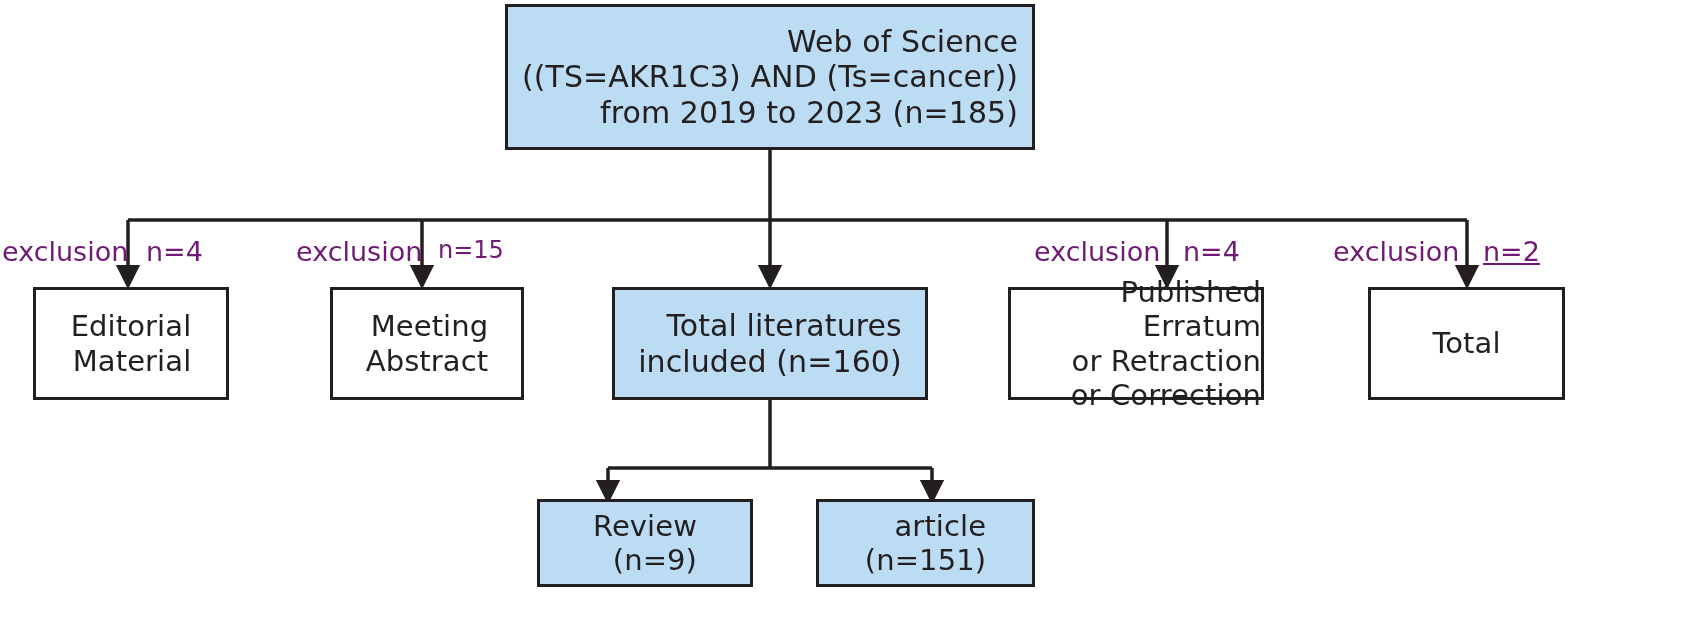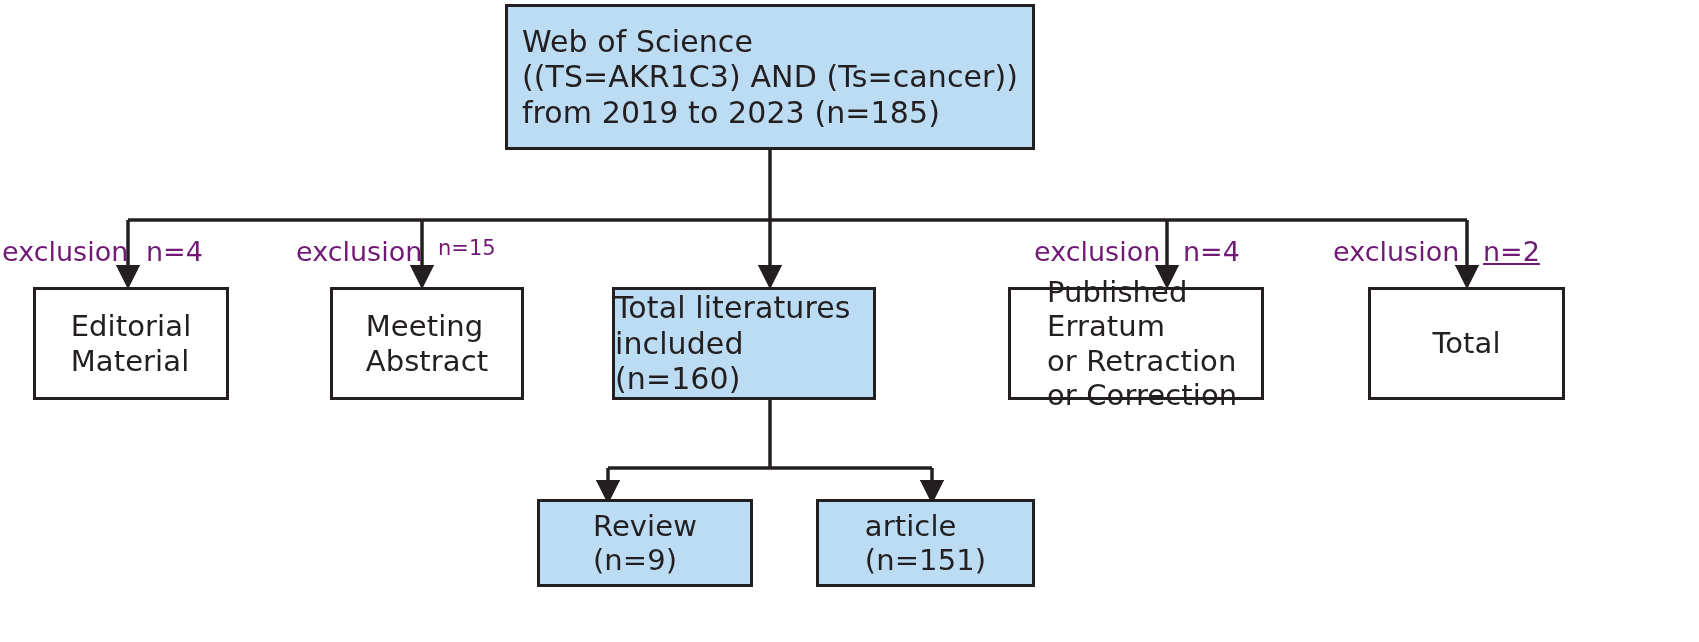--- a/index.html
+++ b/index.html
@@ -23,21 +23,21 @@
     height: 642px;
     pointer-events: none;
   }
   .node {
     position: absolute;
     box-sizing: border-box;
     border: 3px solid #231f20;
     display: flex;
     align-items: center;
     justify-content: center;
-    text-align: left;
+    text-align: right;
     color: #231f20;
     line-height: 1.18;
     white-space: pre-line;
     letter-spacing: 0.1px;
   }
   .node.blue { background: #bcdcf4; }
   .node.white { background: #ffffff; }
   .edge-label {
     position: absolute;
     color: #701a75;
@@ -74,35 +74,35 @@
   </svg>
 
   <div class="node blue" style="left:505px; top:4px; width:530px; height:146px; font-size:30px;">Web of Science
 ((TS=AKR1C3) AND (Ts=cancer))
 from 2019 to 2023 (n=185)</div>
 
   <div class="edge-label" style="left:2px; top:238px; font-size:27px;">exclusion</div>
   <div class="edge-label" style="left:146px; top:238px; font-size:27px;">n=4</div>
 
   <div class="edge-label" style="left:296px; top:238px; font-size:27px;">exclusion</div>
-  <div class="edge-label" style="left:438px; top:238px; font-size:21px;">n=15</div>
+  <div class="edge-label" style="left:438px; top:238px; font-size:24px;">n=15</div>
 
   <div class="edge-label" style="left:1034px; top:238px; font-size:27px;">exclusion</div>
   <div class="edge-label" style="left:1183px; top:238px; font-size:27px;">n=4</div>
 
   <div class="edge-label" style="left:1333px; top:238px; font-size:27px;">exclusion</div>
   <div class="edge-label" style="left:1483px; top:238px; font-size:27px;text-decoration:underline;">n=2</div>
 
   <div class="node white" style="left:33px; top:287px; width:196px; height:113px; font-size:29px;">Editorial
 Material</div>
 
   <div class="node white" style="left:330px; top:287px; width:194px; height:113px; font-size:29px;">Meeting
 Abstract</div>
 
-  <div class="node blue" style="left:612px; top:287px; width:264px; height:113px; font-size:30px;">Total literatures
+  <div class="node blue" style="left:612px; top:287px; width:316px; height:113px; font-size:30px;">Total literatures
 included (n=160)</div>
 
   <div class="node white" style="left:1008px; top:287px; width:256px; height:113px; font-size:29px;padding-left:36px;">Published Erratum
 or Retraction
 or Correction</div>
 
   <div class="node white" style="left:1368px; top:287px; width:197px; height:113px; font-size:29px;">Total</div>
 
   <div class="node blue" style="left:500px; top:499px; width:216px; height:88px; font-size:29px;margin-left:37px;">Review
 (n=9)</div>

